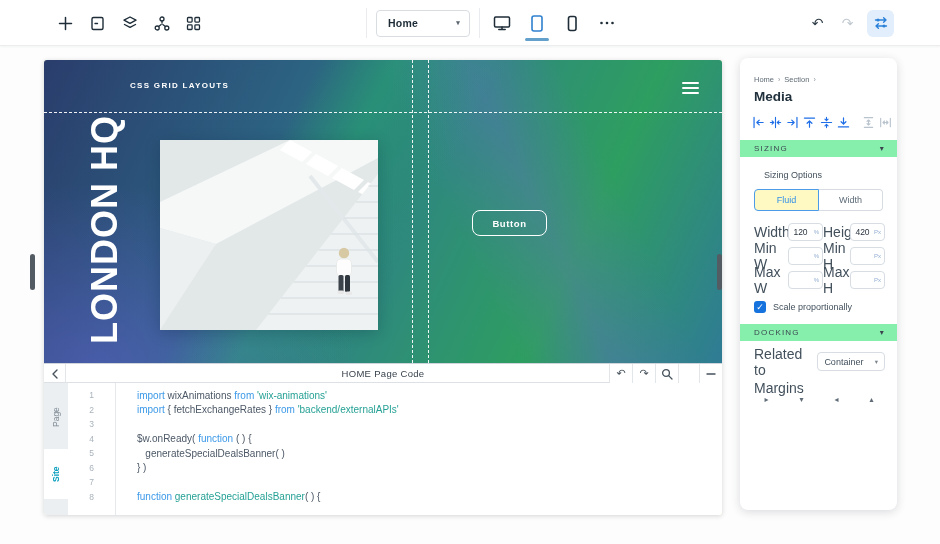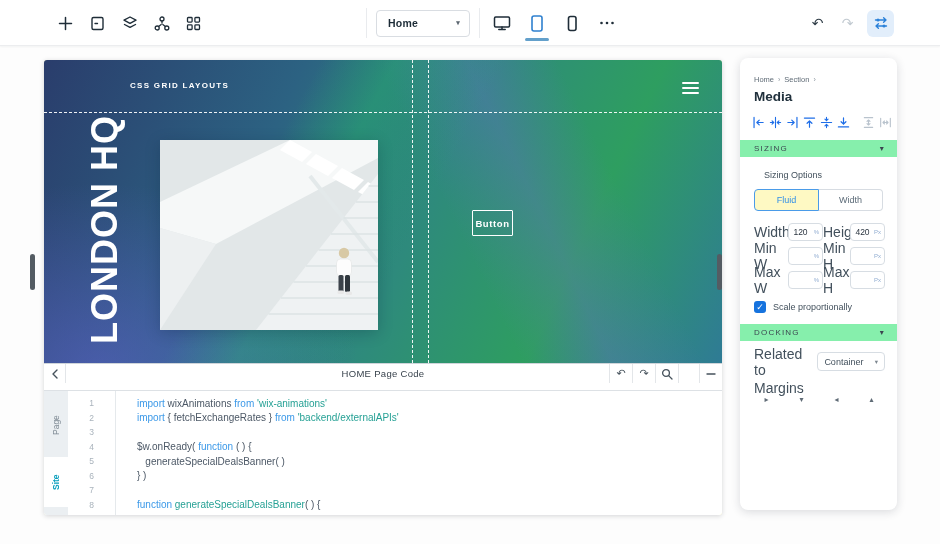--- a/index.html
+++ b/index.html
@@ -31,25 +31,25 @@
     linear-gradient(115deg,#2a3d6c 0%,#2c6282 32%,#2e8a7c 55%,#2e9e60 76%,#2f7b95 100%)}
   .hero-label{position:absolute;left:86px;top:21px;color:#fff;font-size:8px;font-weight:bold;letter-spacing:1.3px}
   .hamburger{position:absolute;left:638px;top:22px;width:17px;display:flex;flex-direction:column;gap:3.2px}
   .hamburger span{height:1.8px;background:#fff;border-radius:1px}
   .dash-h{position:absolute;left:0;right:0;top:52px;border-top:1.5px dashed rgba(255,255,255,.92)}
   .dash-v{position:absolute;top:0;bottom:0;border-left:1.5px dashed rgba(255,255,255,.92)}
   .dash-v.v1{left:368px}.dash-v.v2{left:384px}
   .vertical-title{position:absolute;left:40px;top:82px;height:202px;width:54px;writing-mode:vertical-rl;transform:rotate(180deg);font-size:36px;font-weight:bold;color:#fff;letter-spacing:1px;text-align:center;white-space:nowrap}
   .stair-img{position:absolute;left:116px;top:80px;width:218px;height:190px;box-shadow:0 3px 14px rgba(0,25,45,.22)}
   .hero-copy{position:absolute;left:428px;top:96px;color:#fff;font-size:14.5px;font-weight:600;line-height:25.5px;letter-spacing:.2px}
-  .hero-btn{position:absolute;left:428px;top:150px;width:41px;height:26px;border:1.4px solid #fff;color:#fff;font-size:9.5px;font-weight:bold;letter-spacing:.6px;background:transparent;border-radius:1px}
+  .hero-btn{position:absolute;left:428px;top:150px;width:75px;height:26px;border:1.4px solid #fff;color:#fff;font-size:9.5px;font-weight:bold;letter-spacing:.6px;background:transparent;border-radius:8px}
 
   
   .code-panel{position:relative;height:152px;background:#fff;border-top:1px solid #cfd5da}
-  .cp-header{position:relative;height:27px;background:#fff;border-bottom:1px solid #dde1e5}
+  .cp-header{position:relative;height:19px;background:#fff;border-bottom:1px solid #dde1e5}
   .cp-back{position:absolute;left:0;top:0;width:22px;height:19px;border-right:1px solid #e3e6e9}
   .cp-title{position:absolute;left:0;right:0;top:0;height:19px;display:flex;align-items:center;justify-content:center;font-size:9.5px;color:#39434d;letter-spacing:.3px}
   .cp-actions{position:absolute;right:0;top:0;height:19px;display:flex;z-index:1;background:#fff}
   .cp-cell{width:23px;height:19px;border-left:1px solid #e3e6e9}
   .cp-spacer{width:21px;height:19px;border-left:1px solid #e3e6e9}
   .cp-glyph{font-size:11px;color:#46525c;line-height:1}
   .cp-body{position:relative;height:132px}
   .tab-strip{position:absolute;left:0;top:0;bottom:0;width:24px;background:#ebeff2}
   .vtab{position:absolute;left:0;width:24px;writing-mode:vertical-rl;transform:rotate(180deg);font-size:8.5px;display:flex;align-items:center;justify-content:center}
   .tab-page{top:8px;height:52px;color:#7e8a94}

